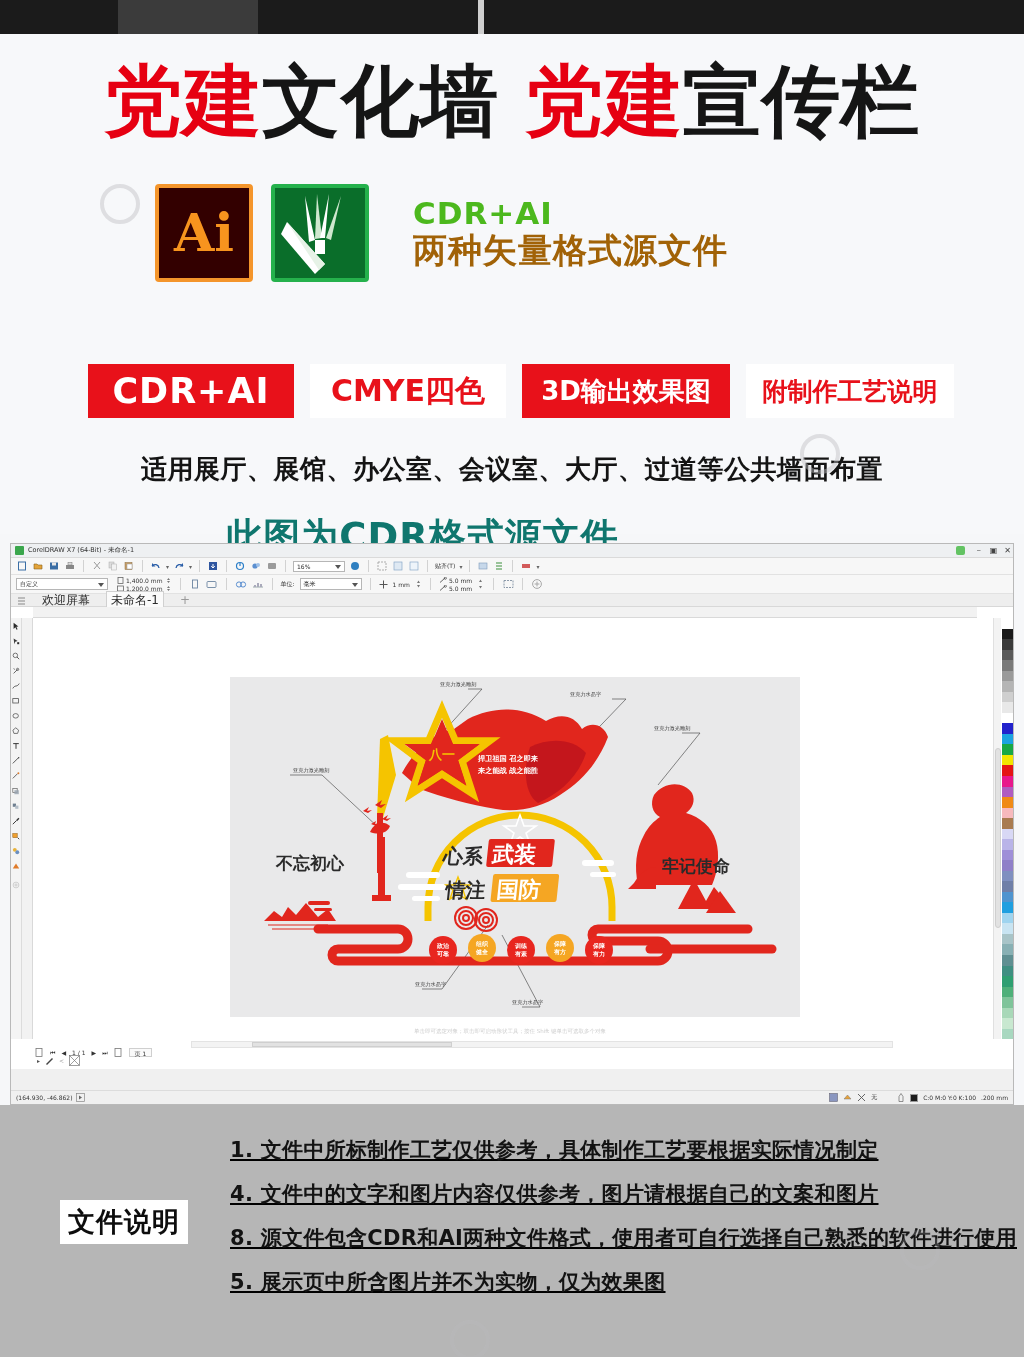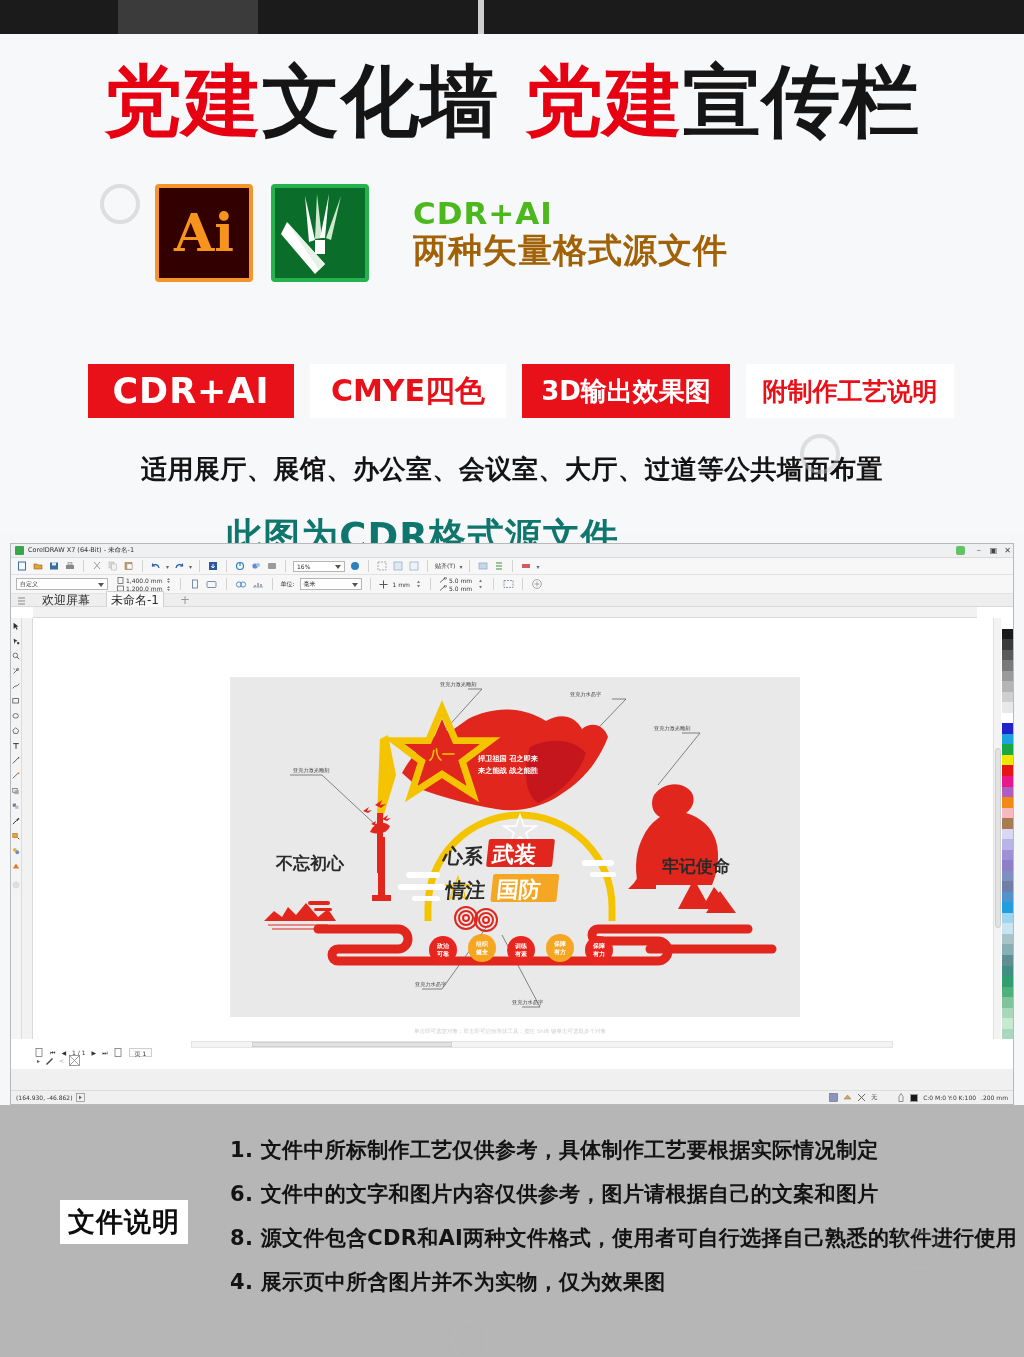--- a/index.html
+++ b/index.html
@@ -109,21 +109,21 @@
   .swatchblk { width:8px; height:8px; background:#1a1a1a; border:1px solid #999; }
 
   
   .art { position:absolute; inset:0; }
   .art svg { width:100%; height:100%; display:block; }
 
   
   .notes { position:absolute; top:1105px; left:0; width:1024px; height:252px; background:#b6b6b6; }
   .notes-label { position:absolute; left:60px; top:1200px; background:#ffffff; color:#0d0d0d;
                  font-size:27px; font-weight:bold; padding:4px 8px; letter-spacing:1px; }
-  .notes-list { position:absolute; left:230px; top:1136px; width:770px; }
+  .notes-list { position:absolute; left:230px; top:1136px; width:770px;text-decoration:underline; }
   .notes-list li { list-style:none; font-size:21px; color:#131313; font-weight:bold;
                    margin-bottom:16px; white-space:nowrap; letter-spacing:0.3px; }
   .wm-ring { position:absolute; width:40px; height:40px; border:4px solid rgba(190,190,195,0.45);
              border-radius:50%; pointer-events:none; }
 </style>
 </head>
 <body>
 
 <div class="page">
 
@@ -744,20 +744,20 @@
         <span>C:0 M:0 Y:0 K:100</span>
         <span>.200 mm</span>
       </span>
     </div>
   </div>
 
   <div class="notes"></div>
   <div class="notes-label">文件说明</div>
   <ul class="notes-list">
     <li>1. 文件中所标制作工艺仅供参考，具体制作工艺要根据实际情况制定</li>
-    <li>6. 文件中的文字和图片内容仅供参考，图片请根据自己的文案和图片</li>
+    <li>4. 文件中的文字和图片内容仅供参考，图片请根据自己的文案和图片</li>
     <li>8. 源文件包含CDR和AI两种文件格式，使用者可自行选择自己熟悉的软件进行使用</li>
-    <li>4. 展示页中所含图片并不为实物，仅为效果图</li>
+    <li>5. 展示页中所含图片并不为实物，仅为效果图</li>
   </ul>
   <div class="wm-ring" style="left:450px;top:1320px;opacity:.5;"></div>
   <div class="wm-ring" style="left:900px;top:1230px;opacity:.5;"></div>
 
 </div>
 
 </body></html>

